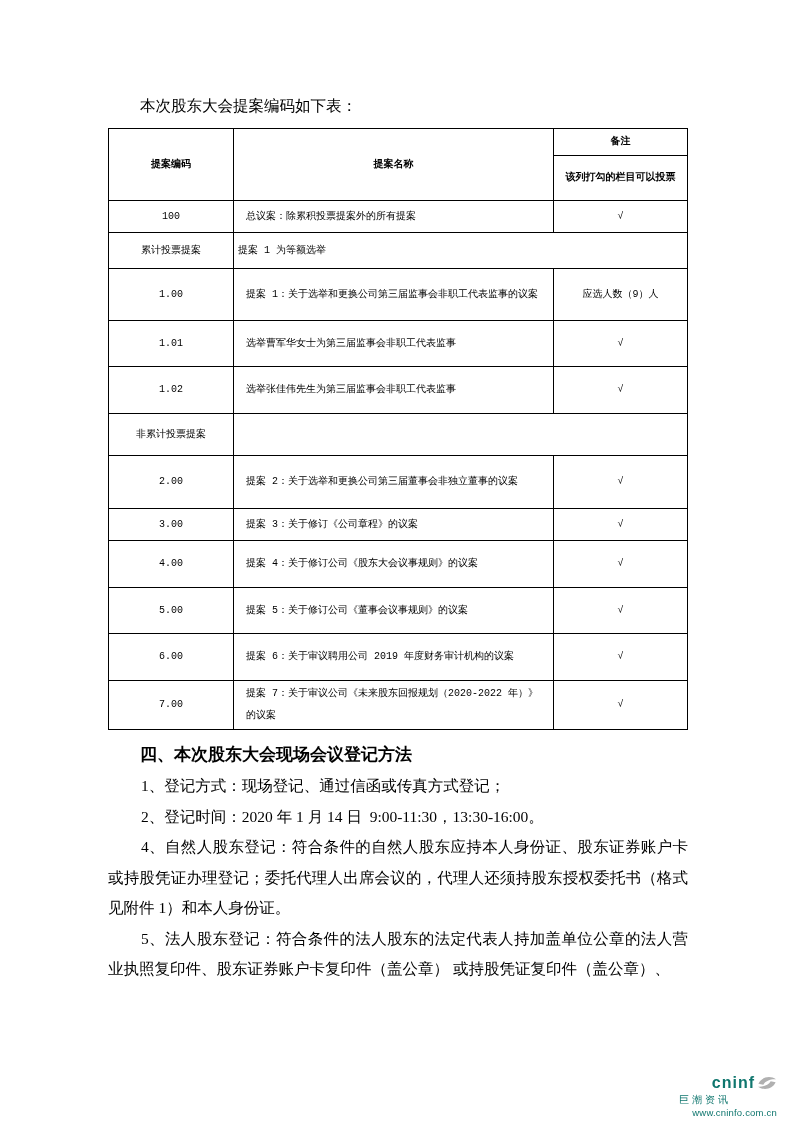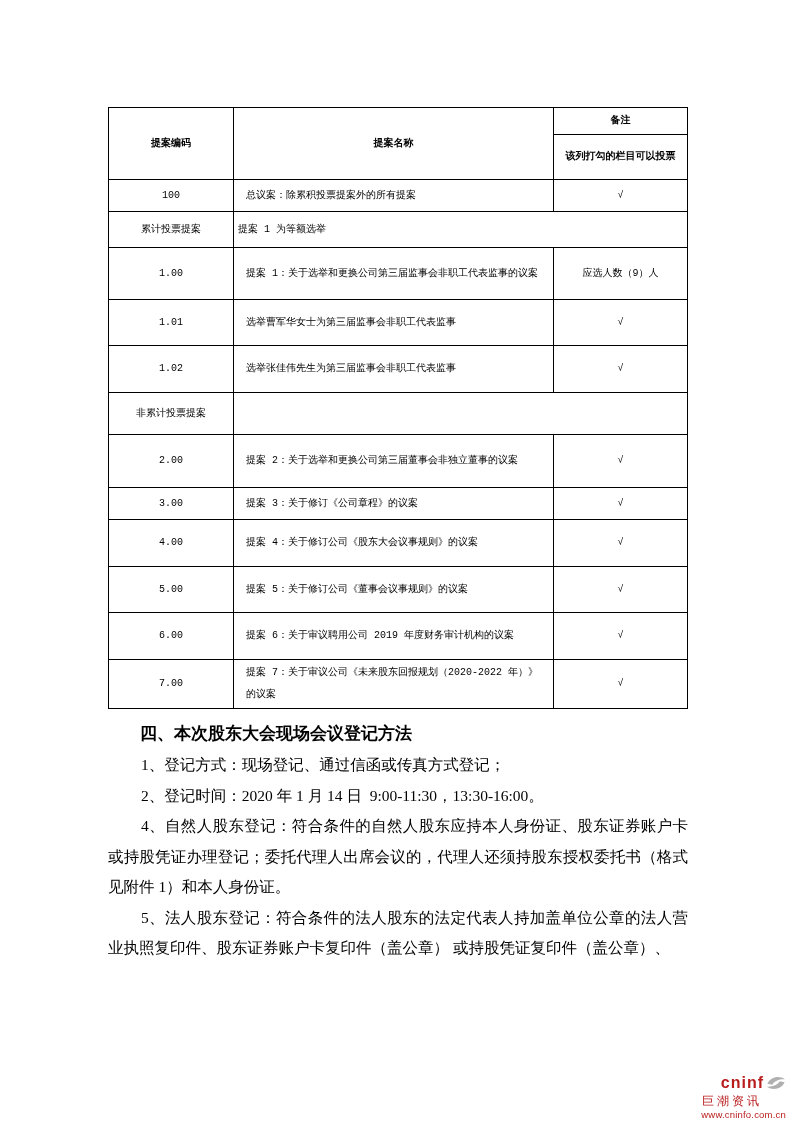--- a/index.html
+++ b/index.html
@@ -62,58 +62,60 @@
   .paras { margin-top: 4px; }
   .paras p {
     font-size: 15.5px;
     line-height: 30.5px;
     text-indent: 33px;
     text-align: justify;
     white-space: pre-wrap;
   }
   .logo {
     position: absolute;
-    right: 7px;
+    right: 16px;
     top: 1074px;
     width: 120px;
-    color: #b91c1c;
+    color: #0f766e;
     text-align: right;
     font-family: "Liberation Sans", "DejaVu Sans", sans-serif;
     line-height: 1;
     user-select: none;
   }
   .logo-top {
     display: flex;
     align-items: center;
     justify-content: flex-end;
     gap: 2px;
   }
   .logo-brand {
     font-size: 16px;
     font-weight: bold;
     letter-spacing: 1px;
   }
   .logo-swirl { width: 20px; height: 18px; }
   .logo-cn {
-    font-size: 12px;
+    font-size: 10px;
     letter-spacing: 3px;
     margin: 3px 24px 0 0;
+    text-align: center;
   }
   .logo-url {
     font-size: 9.5px;
     margin-top: 3px;
     letter-spacing: 0.2px;
   }
 </style>
 </head>
 <body>
 
 <div class="page">
   <div class="content">
 
+    <p class="intro">本次股东大会提案编码如下表：</p>
 
     <table class="proposal-table">
       <colgroup>
         <col class="col-code">
           <col class="col-name">
           <col class="col-remark">
       </colgroup>
       <thead>
         <tr style="height:27px">
           <th rowspan="2">提案编码</th>

